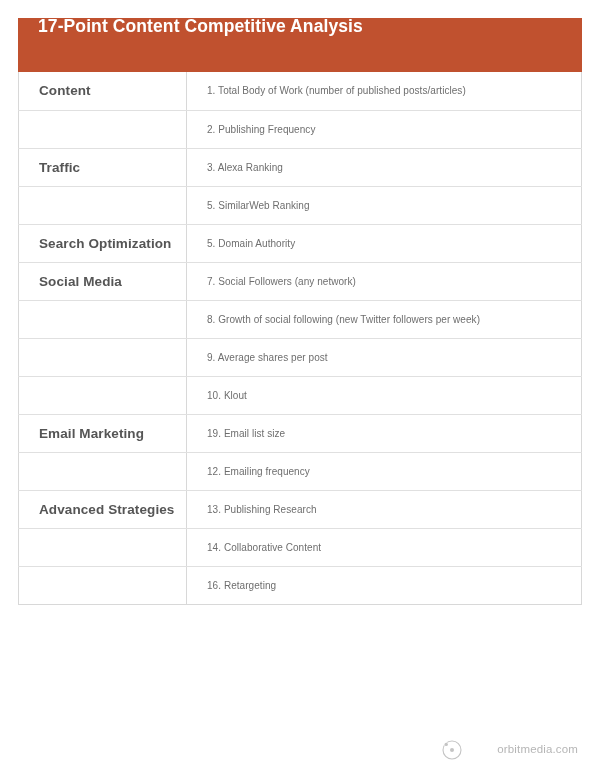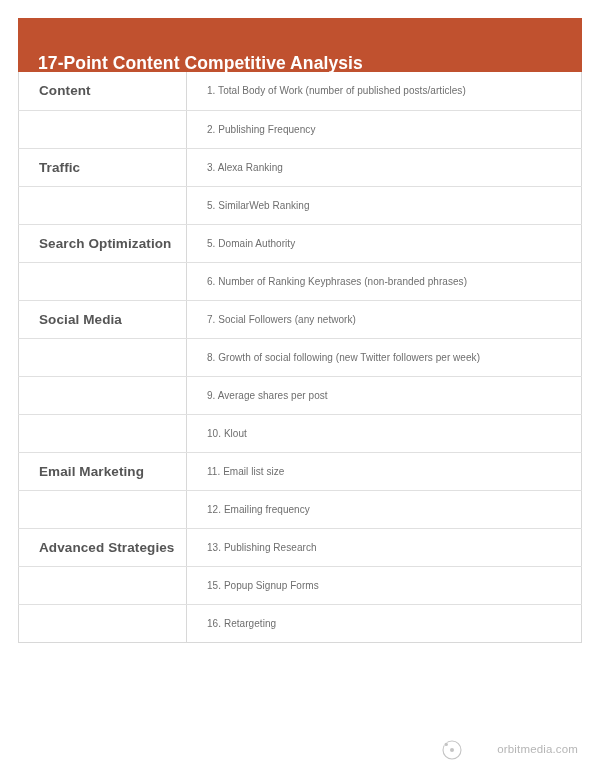--- a/index.html
+++ b/index.html
@@ -29,21 +29,21 @@
     top: 18px;
     width: 564px;
     background: #ffffff;
     box-sizing: border-box;
   }
 
   .card-header {
     height: 54px;
     background: #c0512f;
     display: flex;
-    align-items: flex-end;
+    align-items: flex-start;
     padding: 0 0 0 20px;
     box-sizing: border-box;
   }
 
   .card-title {
     color: #ffffff;
     font-size: 17.5px;
     font-weight: bold;
     letter-spacing: 0.1px;
     line-height: 1;
@@ -152,54 +152,50 @@
         </tr>
         <tr>
           <td class="col-category"></td>
           <td class="col-item">5. SimilarWeb Ranking</td>
         </tr>
         <tr>
           <td class="col-category">Search Optimization</td>
           <td class="col-item">5. Domain Authority</td>
         </tr>
         <tr>
-          <td class="col-category"></td>
-          <td class="col-item">6. Number of Ranking Keyphrases (non-branded phrases)</td>
-        </tr>
-        <tr>
           <td class="col-category">Social Media</td>
           <td class="col-item">7. Social Followers (any network)</td>
         </tr>
         <tr>
           <td class="col-category"></td>
           <td class="col-item">8. Growth of social following (new Twitter followers per week)</td>
         </tr>
         <tr>
           <td class="col-category"></td>
           <td class="col-item">9. Average shares per post</td>
         </tr>
         <tr>
           <td class="col-category"></td>
           <td class="col-item">10. Klout</td>
         </tr>
         <tr>
           <td class="col-category">Email Marketing</td>
-          <td class="col-item">11. Email list size</td>
+          <td class="col-item">19. Email list size</td>
         </tr>
         <tr>
           <td class="col-category"></td>
           <td class="col-item">12. Emailing frequency</td>
         </tr>
         <tr>
           <td class="col-category">Advanced Strategies</td>
           <td class="col-item">13. Publishing Research</td>
         </tr>
         <tr>
           <td class="col-category"></td>
-          <td class="col-item">15. Popup Signup Forms</td>
+          <td class="col-item">14. Collaborative Content</td>
         </tr>
         <tr>
           <td class="col-category"></td>
           <td class="col-item">16. Retargeting</td>
         </tr>
       </tbody>
     </table>
 
   </div>
 

